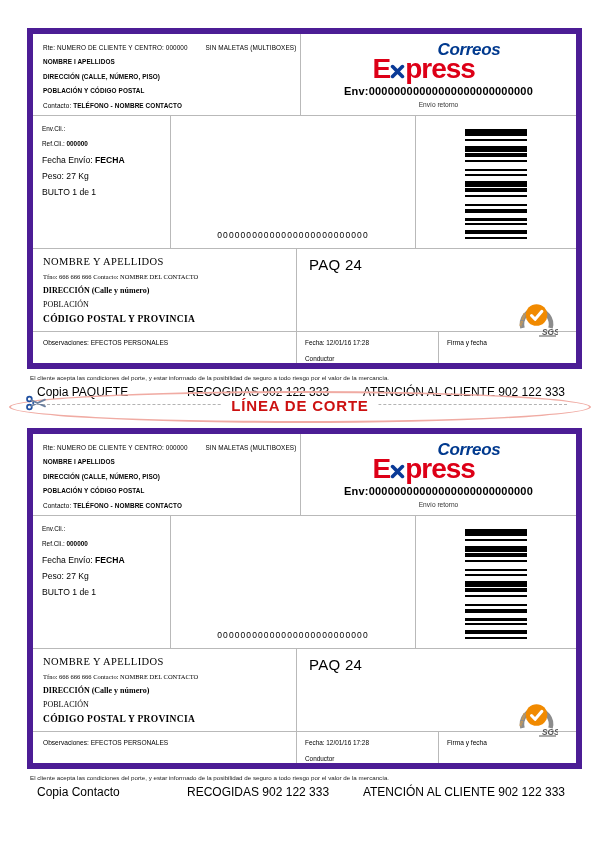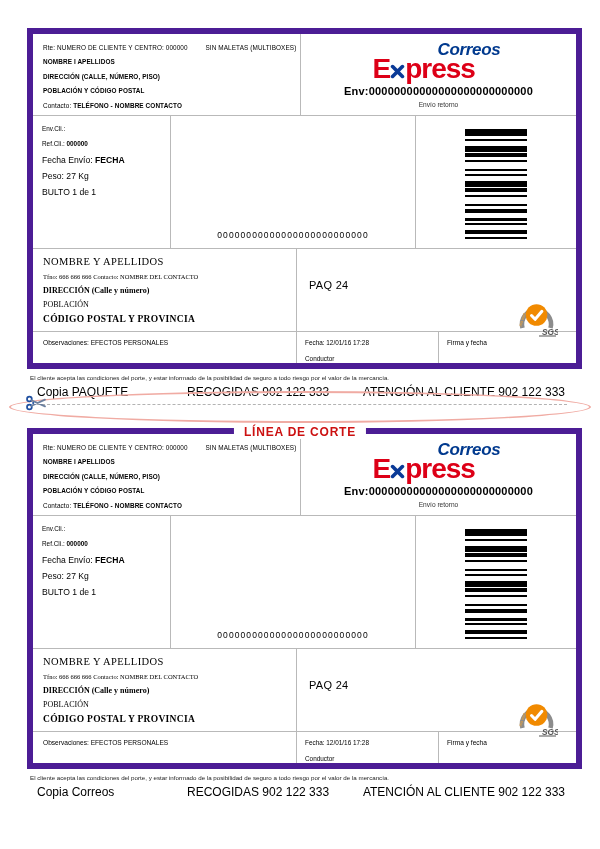--- a/index.html
+++ b/index.html
@@ -50,21 +50,21 @@
   .barcode-v{width:62px;height:110px;display:flex;flex-direction:column;margin-top:4px;}
 
   
   .recip{width:263px;padding:7px 6px 0 10px;font-family:Liberation Serif, serif;}
   .recip .name{font-size:10.5px;letter-spacing:.4px;margin-bottom:6px;}
   .recip .tfno{font-size:6.5px;margin-bottom:6px;}
   .recip .dir{font-size:8px;font-weight:bold;margin-bottom:5px;}
   .recip .pob{font-size:8px;margin-bottom:5px;}
   .recip .cp{font-size:9.5px;font-weight:bold;letter-spacing:.3px;}
   .paqcell{flex:1;position:relative;padding:7px 0 0 12px;}
-  .paq{font-size:11px;letter-spacing:.3px;margin-top:23px;}
+  .paq{font-size:15px;letter-spacing:.3px;}
   .sgs-seal{position:absolute;right:18px;bottom:-7px;}
 
   
   .obs{width:263px;padding:7px 6px 0 10px;font-size:6.6px;}
   .fechacell{width:142px;padding:7px 4px 0 8px;font-size:6.4px;}
   .fechacell .cond{margin-top:9px;}
   .firmacell{flex:1;padding:7px 4px 0 8px;font-size:6.6px;}
 
   
   .disclaimer{margin-top:5px;margin-left:3px;font-size:6.2px;color:#222;white-space:nowrap;}
@@ -73,22 +73,22 @@
   .copy-name{left:10px;}
   .recog{left:160px;}
   .aten{right:7px;}
 
   
   .cut-zone{position:absolute;top:391px;left:9px;width:582px;height:32px;}
   .cut-ellipse{position:absolute;left:0;top:0;right:0;bottom:0;border:2px solid #f0aba3;
                border-radius:50%;}
   .cut-dash{position:absolute;left:28px;right:24px;top:13px;border-top:1.6px dashed #b3b3b3;}
   .cut-text{position:absolute;left:50%;top:50%;transform:translate(-50%,-57%);
-            background:#fff;padding:0 10px;color:#cc1111;font-weight:bold;font-size:12px;
-            letter-spacing:.8px;white-space:nowrap;margin-top:26px;}
+            background:#fff;padding:0 10px;color:#cc1111;font-weight:bold;font-size:15px;
+            letter-spacing:.8px;white-space:nowrap;}
   .scissors{position:absolute;left:17px;top:4px;}
 </style>
 </head>
 <body>
 
 <div class="page">
   <div id="mount">
   <div class="label-unit l0">
     <div class="box">
 
@@ -514,21 +514,21 @@
         <div class="c fechacell">
           <div>Fecha: 12/01/16 17:28</div>
           <div class="cond">Conductor</div>
         </div>
         <div class="c firmacell">Firma y fecha</div>
       </div>
     </div>
 
     <div class="disclaimer">El cliente acepta las condiciones del porte, y estar informado de la posibilidad de seguro a todo riesgo por el valor de la mercancía.</div>
     <div class="copyrow">
-      <span class="copy-name">Copia Correos</span>
+      <span class="copy-name">Copia Contacto</span>
       <span class="recog">RECOGIDAS 902 122 333</span>
       <span class="aten">ATENCIÓN AL CLIENTE 902 122 333</span>
     </div>
   </div>
 </div>
 
   <div class="cut-zone">
     <div class="cut-ellipse"></div>
     <div class="cut-dash"></div>
     <svg class="scissors" width="22" height="16" viewBox="0 0 22 16">

